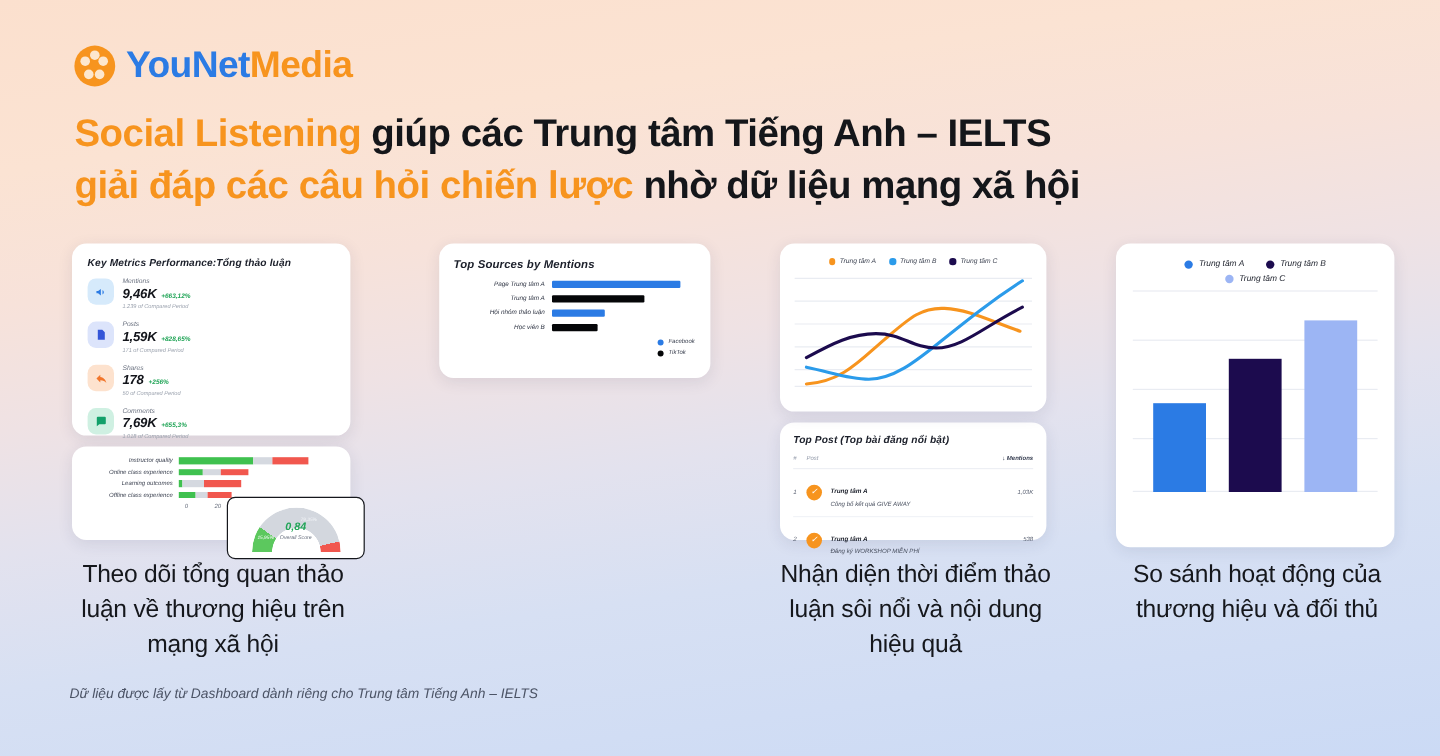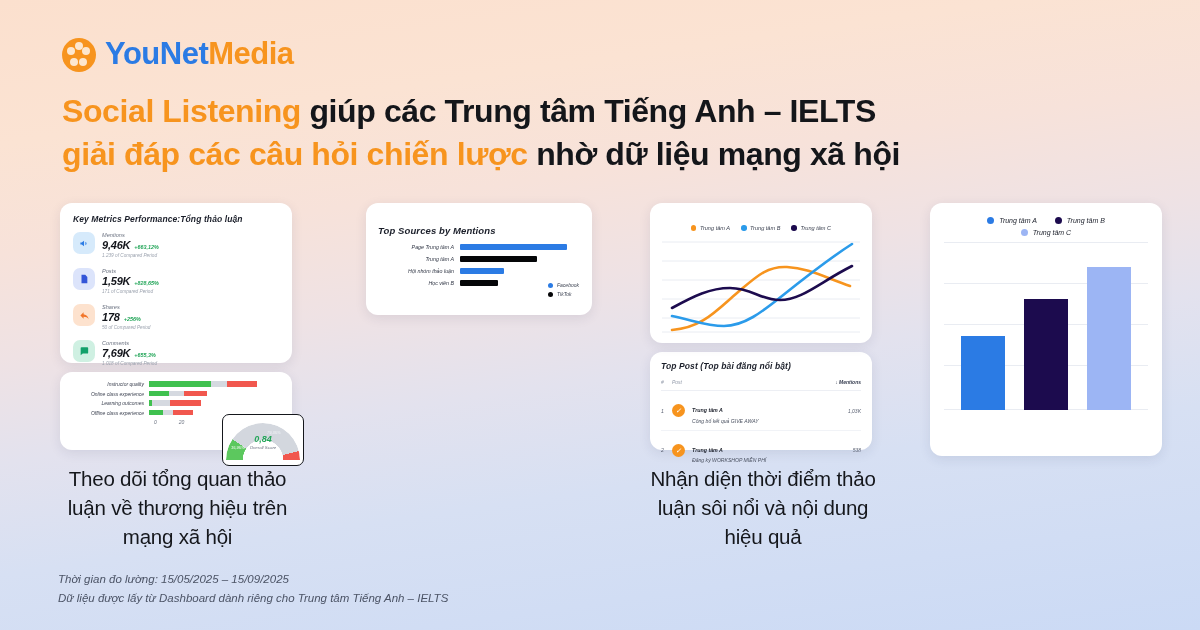--- a/index.html
+++ b/index.html
@@ -34,21 +34,21 @@
 
   
   .cards { position:absolute; left:0; top:203px; width:1200px; height:255px; }
   .col { position:absolute; top:0;font-style:italic; }
   .col1 { left:60px;  width:232px; }
   .col2 { left:366px; width:226px; }
   .col3 { left:650px; width:222px; }
   .col4 { left:930px; width:232px; }
 
   .card { background:#fff; border-radius:12px;
-          box-shadow:0 3px 12px rgba(40,50,90,.10); padding:22px 12px; }
+          box-shadow:0 3px 12px rgba(40,50,90,.10); padding:12px 12px; }
   .card-title { font-size:8.5px; font-weight:bold; color:#1B1F2A; margin-bottom:8px; letter-spacing:.1px;}
 
   
   .km-card { height:160px; padding:11px 13px; }
   .km-grid { display:flex; flex-wrap:wrap;flex-direction:column; }
   .km-item { width:50%; display:flex; gap:7px; margin-bottom:10px; }
   .km-ic { width:22px; height:22px; border-radius:7px; flex:none;
            display:flex; align-items:center; justify-content:center; font-size:11px; }
   .km-lbl { font-size:5.6px; color:#6B7280; margin-bottom:1px; }
   .km-row { display:flex; align-items:baseline; gap:4px; }
@@ -58,21 +58,21 @@
 
   
   .sent-card { height:78px; margin-top:9px; padding:9px 11px 7px; position:relative; }
   .sent-row { display:flex; align-items:center; margin-bottom:3.5px; }
   .sent-lbl { width:78px; text-align:right; font-size:5px; color:#3C4251; padding-right:5px; }
   .sent-bar { height:5.5px; display:flex; }
   .sg { background:#3FC14F; } .sn { background:#D5D9E0; } .sr { background:#F1574E; }
   .sent-axis { display:flex; font-size:5px; color:#6B7280; padding-left:83px; gap:22px; margin-top:1px;}
 
   
-  .gauge-pop { position:absolute; right:-12px; bottom:-16px; width:82px; height:52px;
+  .gauge-pop { position:absolute; right:-12px; bottom:-16px; width:115px; height:52px;
      background:#fff; border:1.4px solid #15171C; border-radius:7px; overflow:hidden; }
   .gauge-wrap { position:absolute; left:50%; top:8px; transform:translateX(-50%); width:74px; height:37px; }
   .gauge-arc { width:74px; height:37px; border-radius:74px 74px 0 0;
       background:conic-gradient(from 270deg at 50% 100%,
          #5CC85E 0deg 34deg, #D3D7DE 34deg 166deg, #F1574E 166deg 180deg, transparent 180deg);
       -webkit-mask: radial-gradient(circle at 50% 100%, transparent 0 20px, #000 20.5px);
               mask: radial-gradient(circle at 50% 100%, transparent 0 20px, #000 20.5px); }
   .gauge-val { position:absolute; left:0; right:0; top:19px; text-align:center;
                font-size:9px; font-weight:bold; color:#22A558; }
   .gauge-cap { position:absolute; left:0; right:0; top:30px; text-align:center;
@@ -427,18 +427,18 @@
         </div>
       </div>
     </div>
   </div>
 
 </div>
 
 <div class="caps">
   <div class="cap cap1">Theo dõi tổng quan thảo luận về thương hiệu trên mạng xã hội</div>
   <div class="cap cap3">Nhận diện thời điểm thảo luận sôi nổi và nội dung hiệu quả</div>
+  <div class="cap cap4">So sánh hoạt động của thương hiệu và đối thủ</div>
 </div>
 
 <div class="foot">
-  <div>Thời gian đo lường: 15/05/2025 – 15/09/2025</div>
   <div>Dữ liệu được lấy từ Dashboard dành riêng cho Trung tâm Tiếng Anh – IELTS</div>
 </div>
 
 </body></html>

